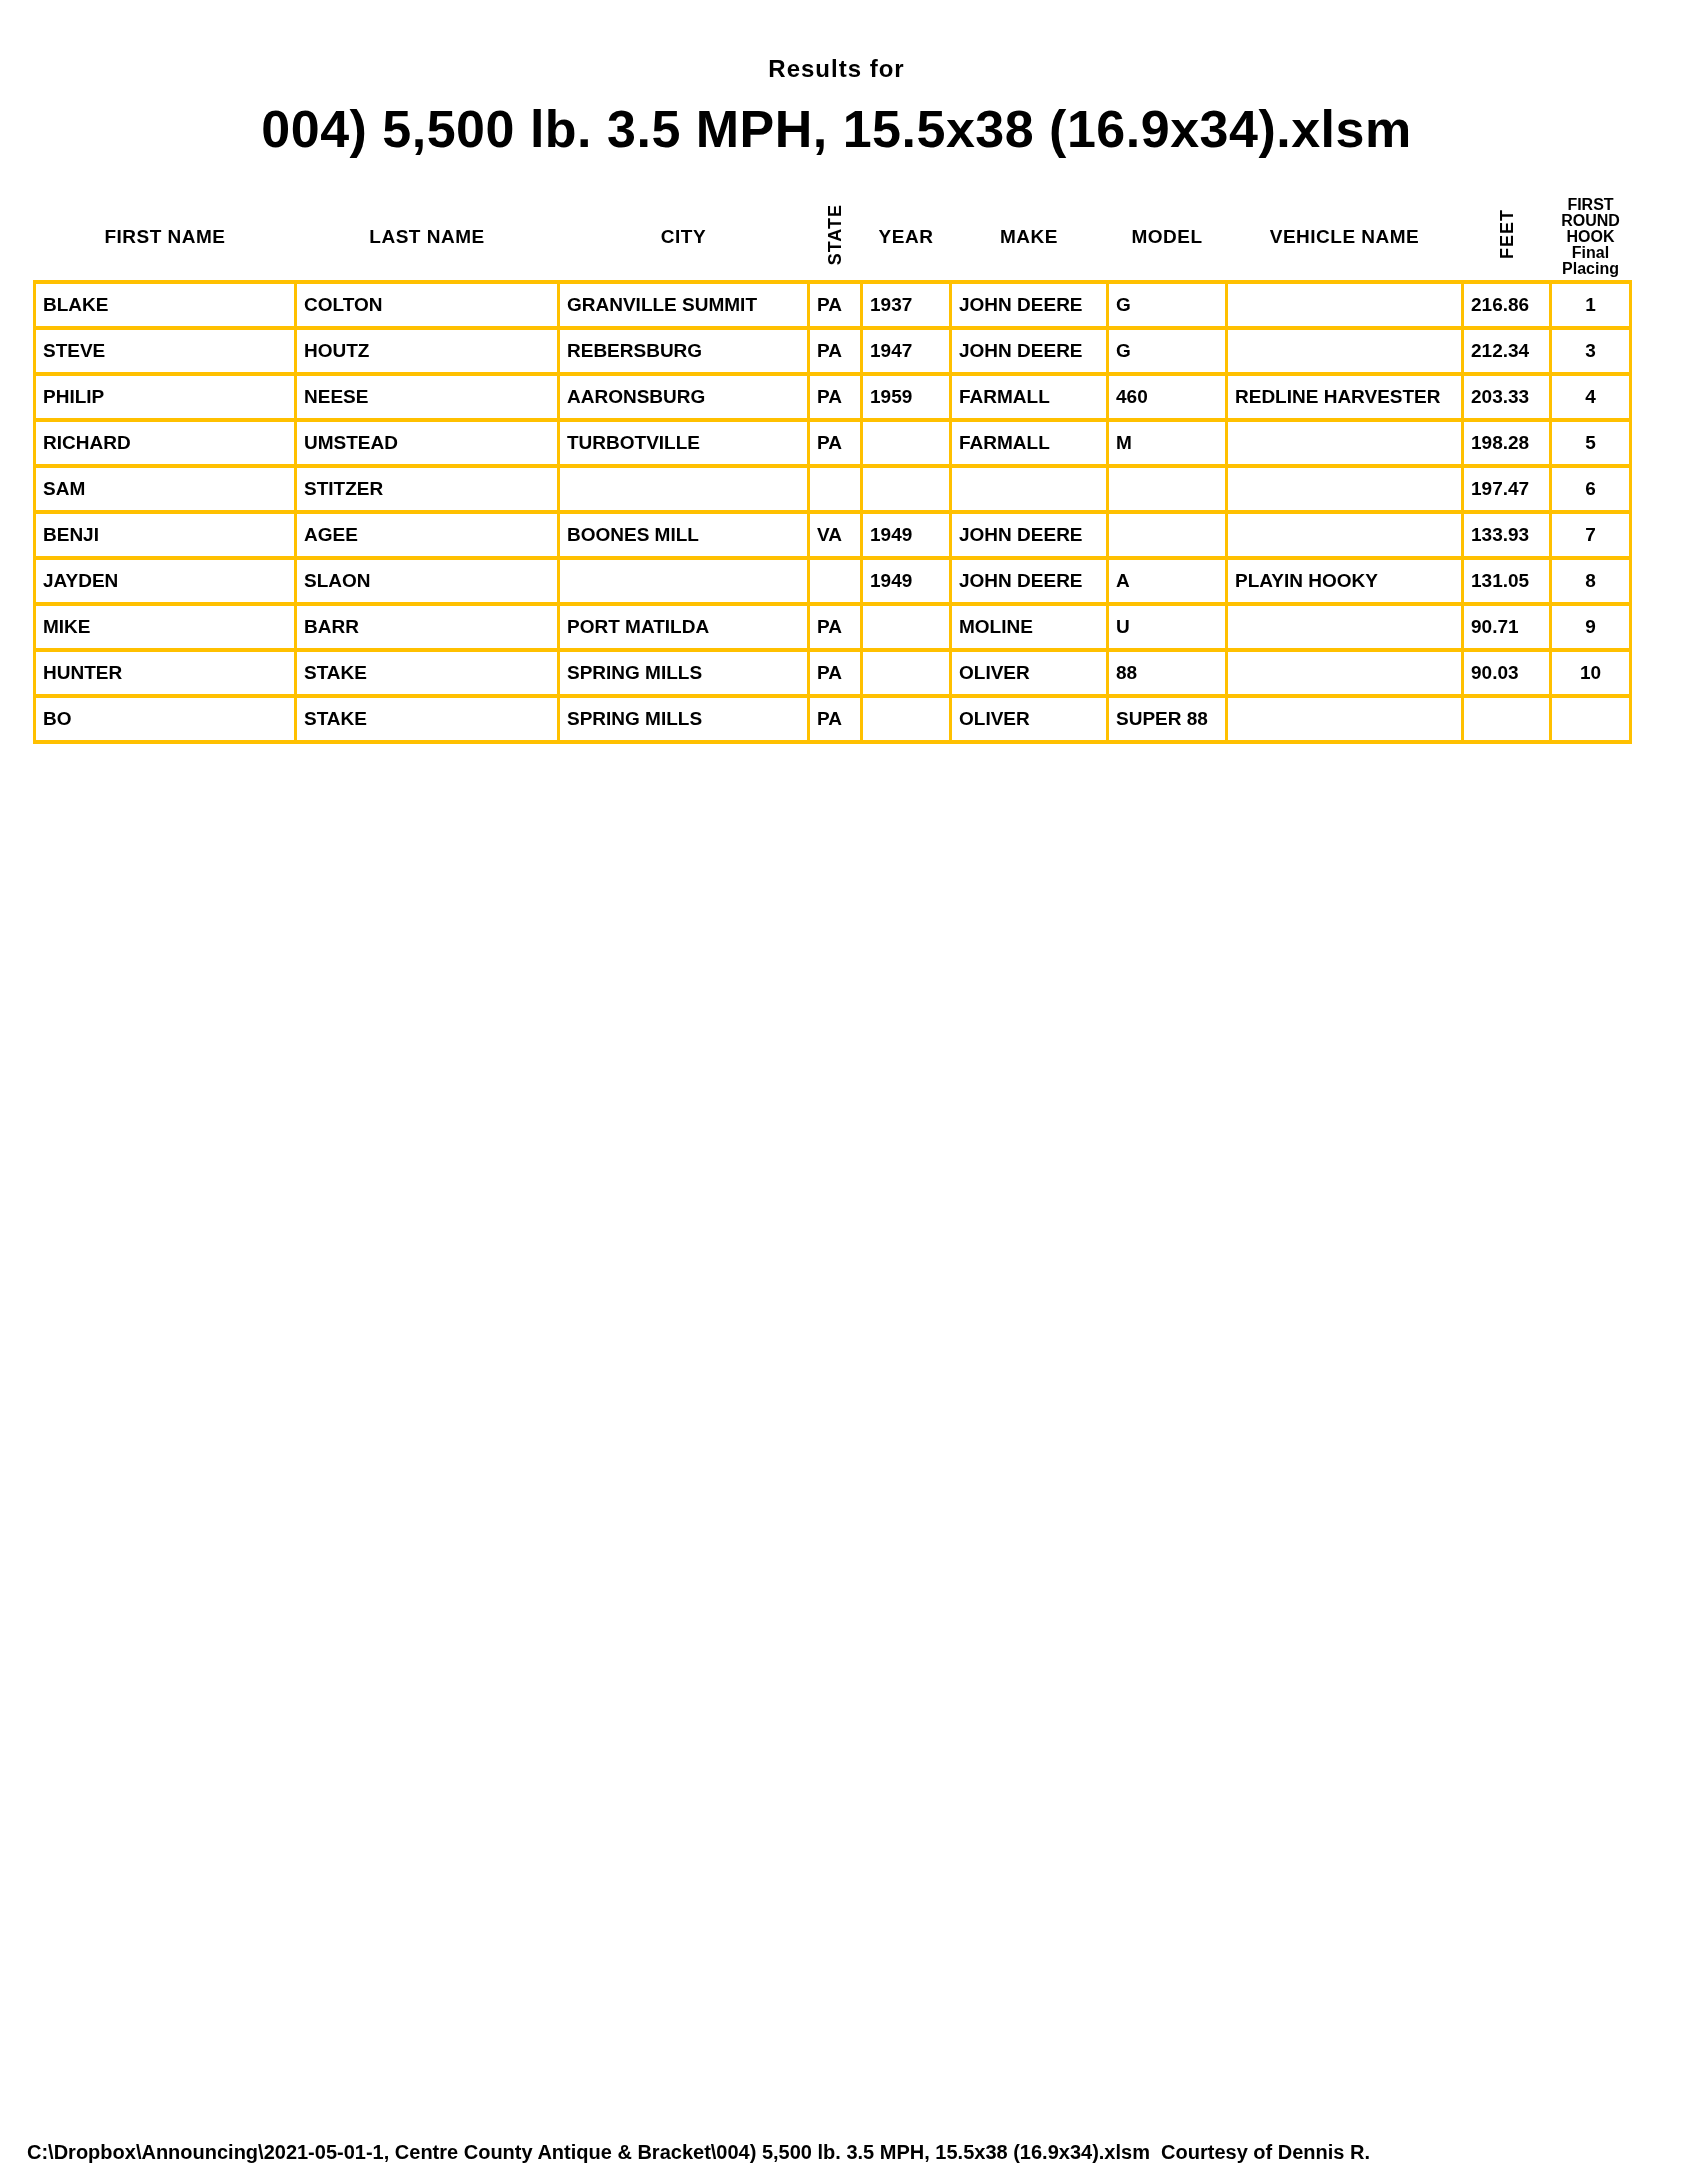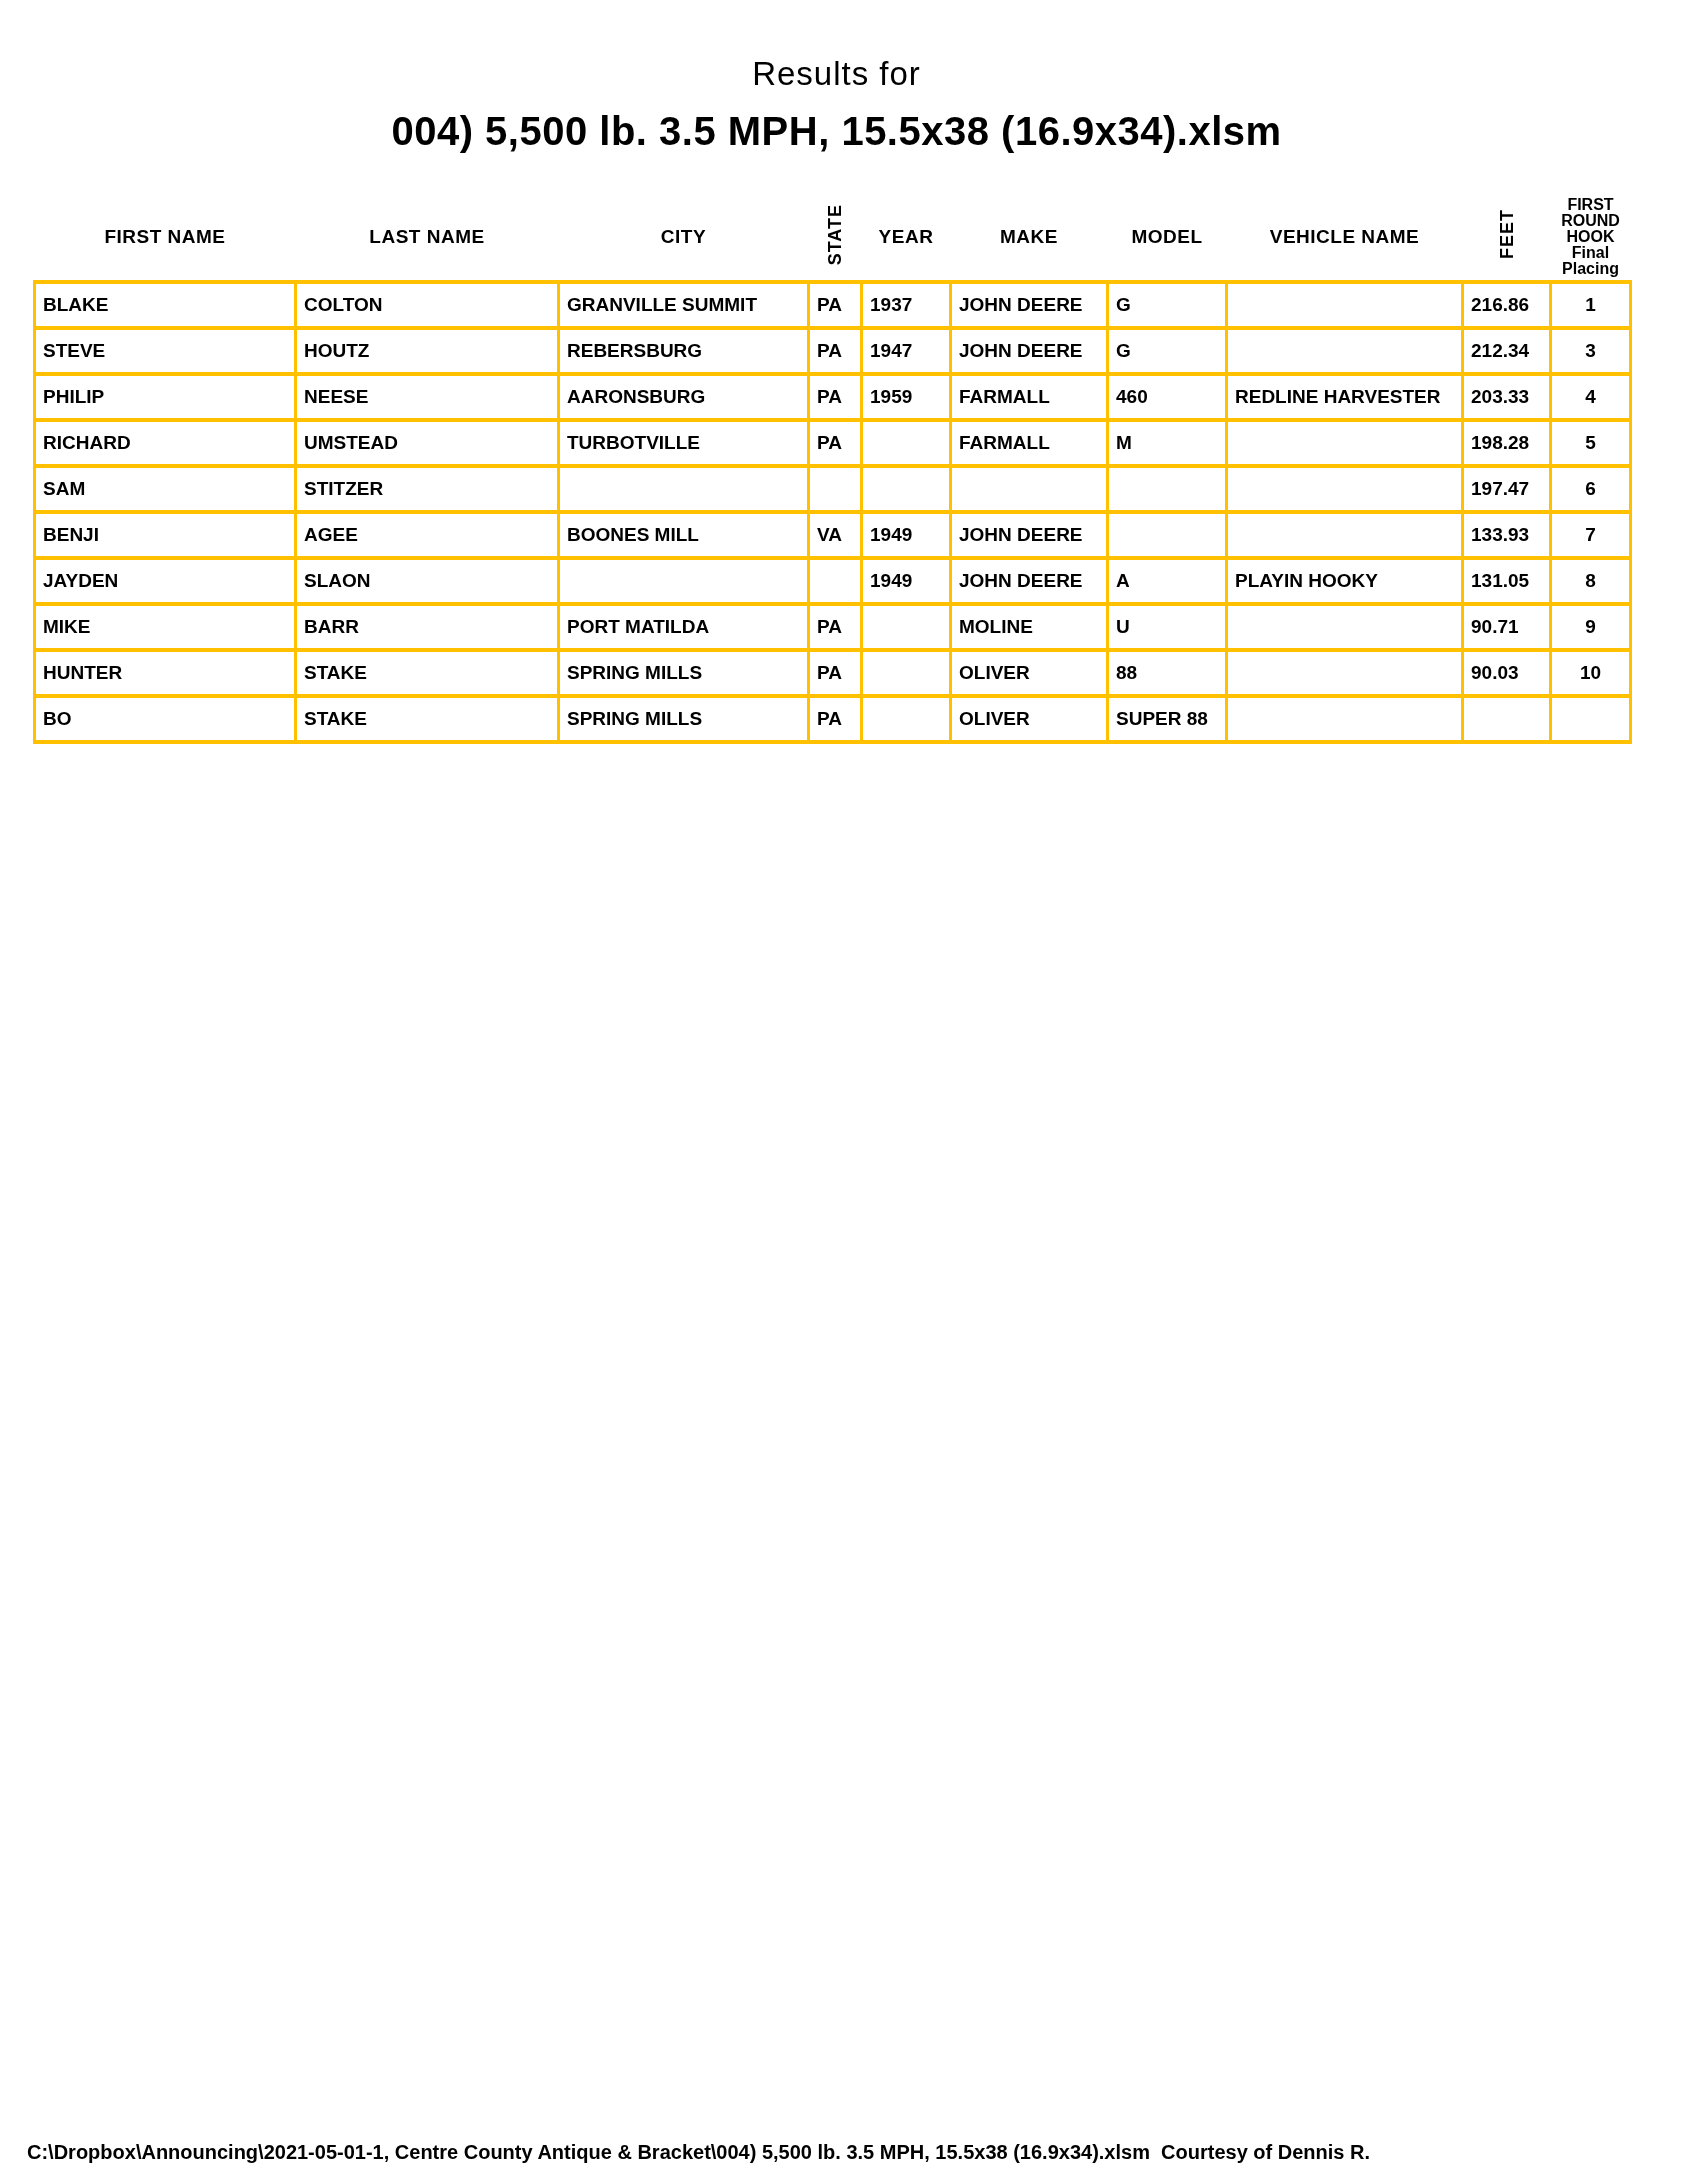--- a/index.html
+++ b/index.html
@@ -18,27 +18,27 @@
   }
   
   .title-block {
     position: absolute;
     top: 55px;
     left: 0;
     width: 1673px;
     text-align: center;
   }
   .title-line1 {
-    font-size: 33px;
-    font-weight: normal;
+    font-size: 24px;
+    font-weight: bold;
     letter-spacing: 1px;
     margin: 0 0 16px 0;
   }
   .title-line2 {
-    font-size: 40px;
+    font-size: 52px;
     font-weight: bold;
     letter-spacing: 0.5px;
     margin: 4px;
   }
   
   table.results {
     position: absolute;
     left: 33px;
     top: 194px;
     border-collapse: collapse;

